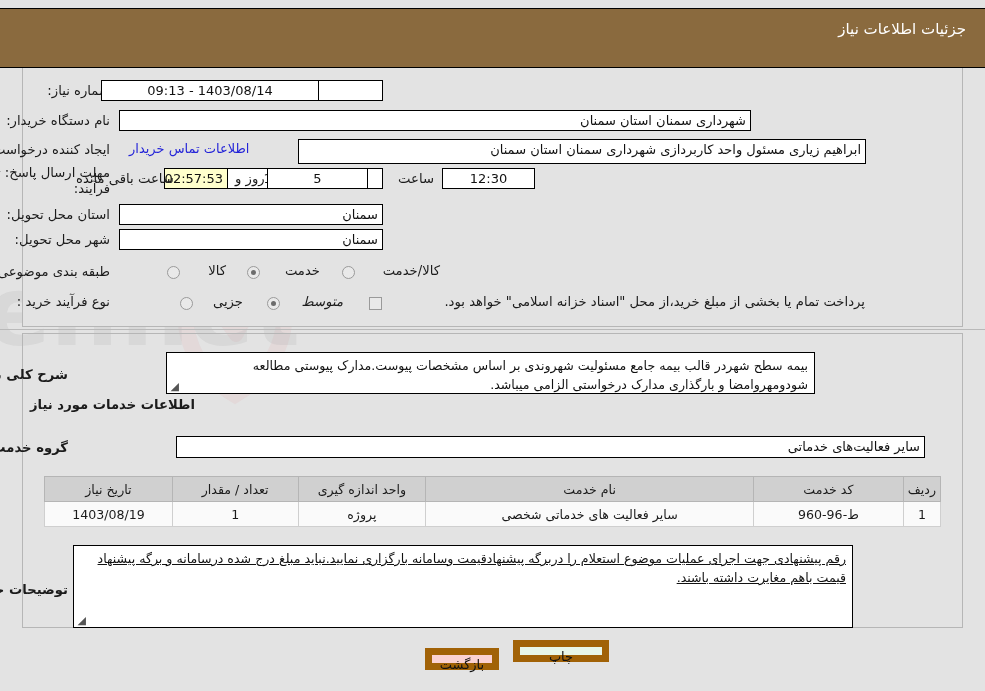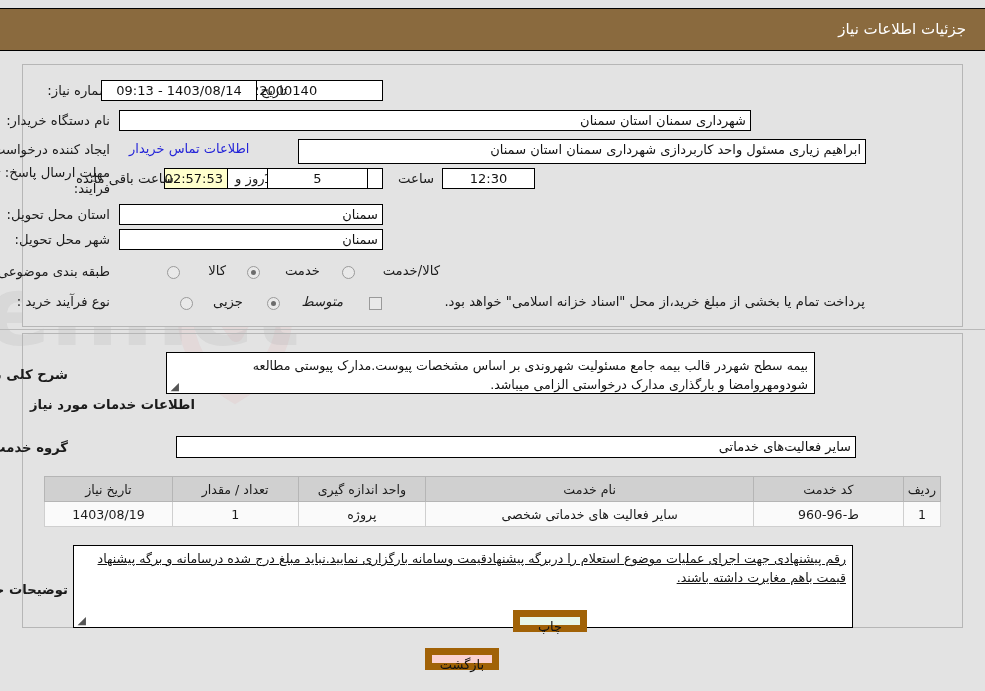--- a/index.html
+++ b/index.html
@@ -23,21 +23,21 @@
     width: 985px; height: 230px;
     pointer-events: none;
     z-index: 0;
     opacity: .85;
   }
 
   
   .titlebar {
     position: absolute;
     left: 0; top: 8px;
-    width: 985px; height: 43px;
+    width: 985px; height: 60px;
     background: #8a6a3e;
     border-top: 1px solid #000;
     border-bottom: 1px solid #000;
     z-index: 2;
   }
   .titlebar .t {
     position: absolute;
     right: 19px; top: 11px;
     color: #ffffff;
     font-size: 15px;
@@ -214,21 +214,21 @@
   <div class="titlebar">
     <div class="t">جزئیات اطلاعات نیاز</div>
   </div>
 
   <div class="panel"></div>
 
   <div class="lbl" style="right:875px; top:83px;">شماره نیاز:</div>
   <div class="box ctr" style="right:602px; top:80px; width:264px; height:21px;">1103090222000140</div>
 
   <div class="lbl" style="right:698px; top:83px; left:auto;">تاریخ و ساعت اعلان عمومی:</div>
-  <div class="box ctr" style="left:101px; top:80px; width:156px; height:21px;">1403/08/14 - 09:13</div>
+  <div class="box ctr" style="left:101px; top:80px; width:218px; height:21px;">1403/08/14 - 09:13</div>
 
   <div class="lbl" style="right:875px; top:113px;">نام دستگاه خریدار:</div>
   <div class="box rgt" style="left:234px; right:234px; top:110px; height:21px; width:632px;">شهرداری سمنان استان سمنان</div>
 
   <div class="lbl" style="right:875px; top:142px;">ایجاد کننده درخواست:</div>
   <div class="box rgt" style="left:298px; top:139px; height:25px; width:568px;">ابراهیم زیاری مسئول واحد کاربردازی شهرداری سمنان استان سمنان</div>
   <div class="link" style="left:129px; top:141px;">اطلاعات تماس خریدار</div>
 
   <div class="lbl" style="right:875px; top:165px;">مهلت ارسال پاسخ: تا</div>
   <div class="lbl" style="right:875px; top:181px;">فرآیند:</div>
@@ -274,21 +274,21 @@
 
   <div class="lbl b" style="right:917px; top:367px;">شرح کلی نیاز:</div>
   <div class="ta" style="left:155px; right:170px; top:352px; width:649px; height:42px;">
     <span>بیمه سطح شهردر قالب بیمه جامع مسئولیت شهروندی بر اساس مشخصات پیوست.مدارک پیوستی مطالعه شودومهروامضا و بارگذاری مدارک درخواستی الزامی میباشد.</span>
     <span class="grip">◢</span>
   </div>
 
   <div class="lbl b" style="right:790px; top:397px;">اطلاعات خدمات مورد نیاز</div>
 
   <div class="lbl b" style="right:917px; top:440px;">گروه خدمت:</div>
-  <div class="box rgt" style="left:176px; top:436px; width:680px; height:22px;">سایر فعالیت‌های خدماتی</div>
+  <div class="box rgt" style="left:176px; top:436px; width:749px; height:22px;">سایر فعالیت‌های خدماتی</div>
 
   <table class="grid">
     <thead>
       <tr>
         <th style="width:36px;">ردیف</th>
         <th style="width:150px;">کد خدمت</th>
         <th style="width:329px;">نام خدمت</th>
         <th style="width:128px;">واحد اندازه گیری</th>
         <th style="width:126px;">تعداد / مقدار</th>
         <th style="width:128px;">تاریخ نیاز</th>
@@ -305,16 +305,16 @@
       </tr>
     </tbody>
   </table>
 
   <div class="lbl b" style="right:917px; top:582px;">توضیحات خریدار:</div>
   <div class="ta" style="left:73px; top:545px; width:780px; height:83px;text-decoration:underline;">
     <span>رقم پیشنهادی جهت اجرای عملیات موضوع استعلام را دربرگه پیشنهادقیمت وسامانه بارگزاری نمایید.نباید مبلغ درج شده درسامانه و برگه پیشنهاد قیمت باهم مغایرت داشته باشند.</span>
     <span class="grip">◢</span>
   </div>
 
-  <div class="btn print" style="left:513px; top:610px; width:74px;">چاپ</div>
+  <div class="btn print" style="left:513px; top:640px; width:96px;">چاپ</div>
   <div class="btn back" style="left:425px; top:648px; width:74px;">بازگشت</div>
 
 </div>
 
 </body></html>

